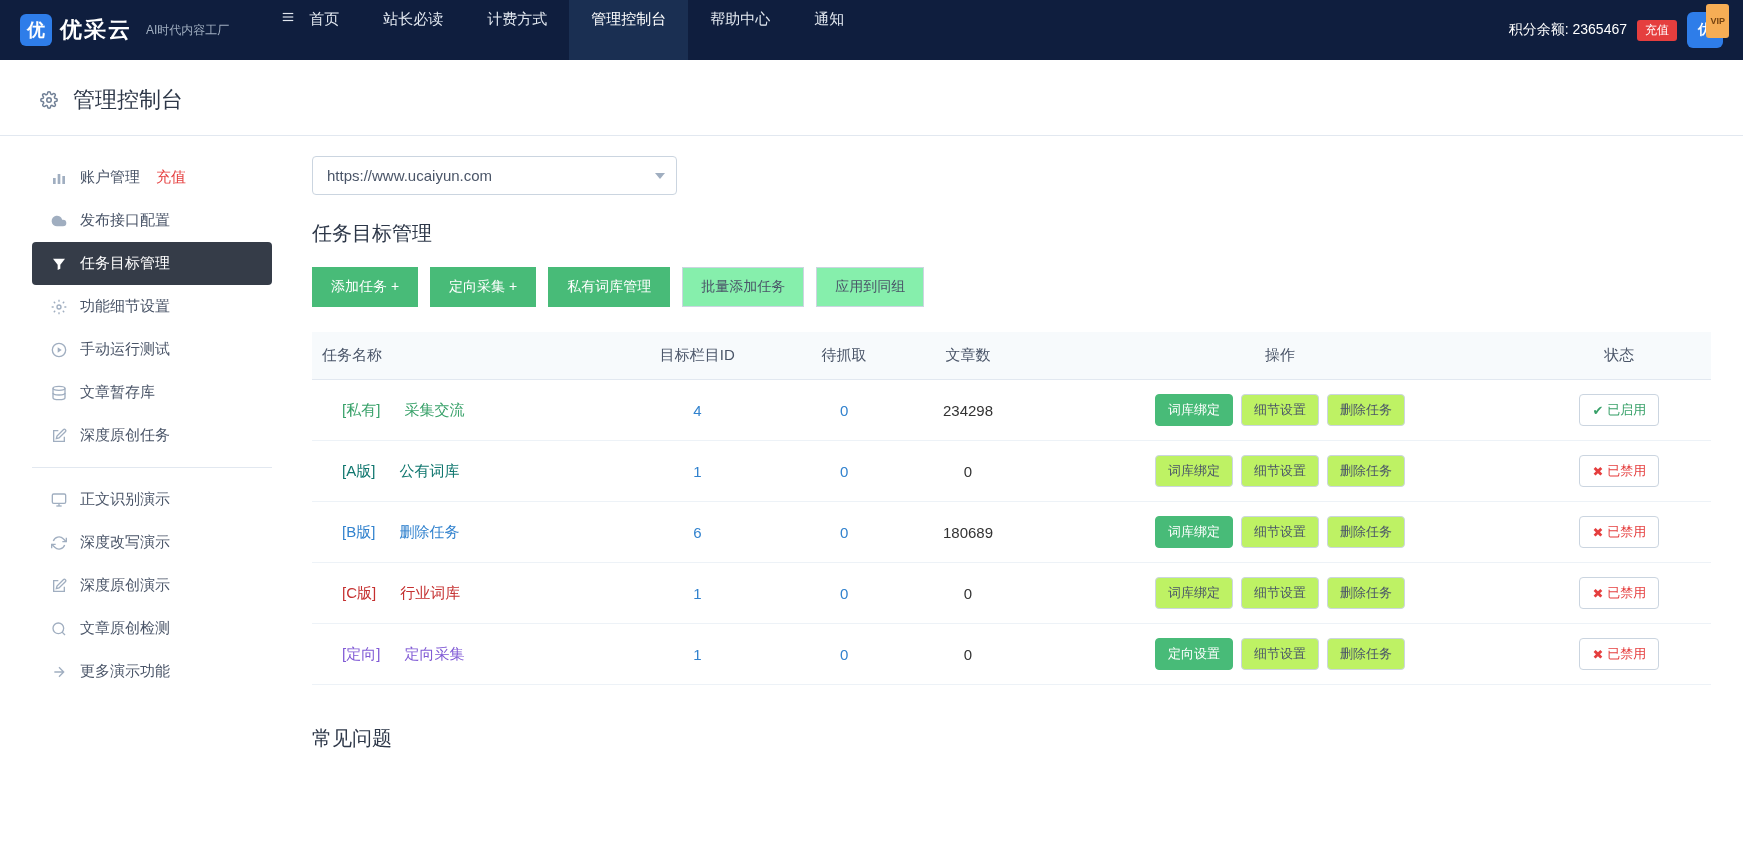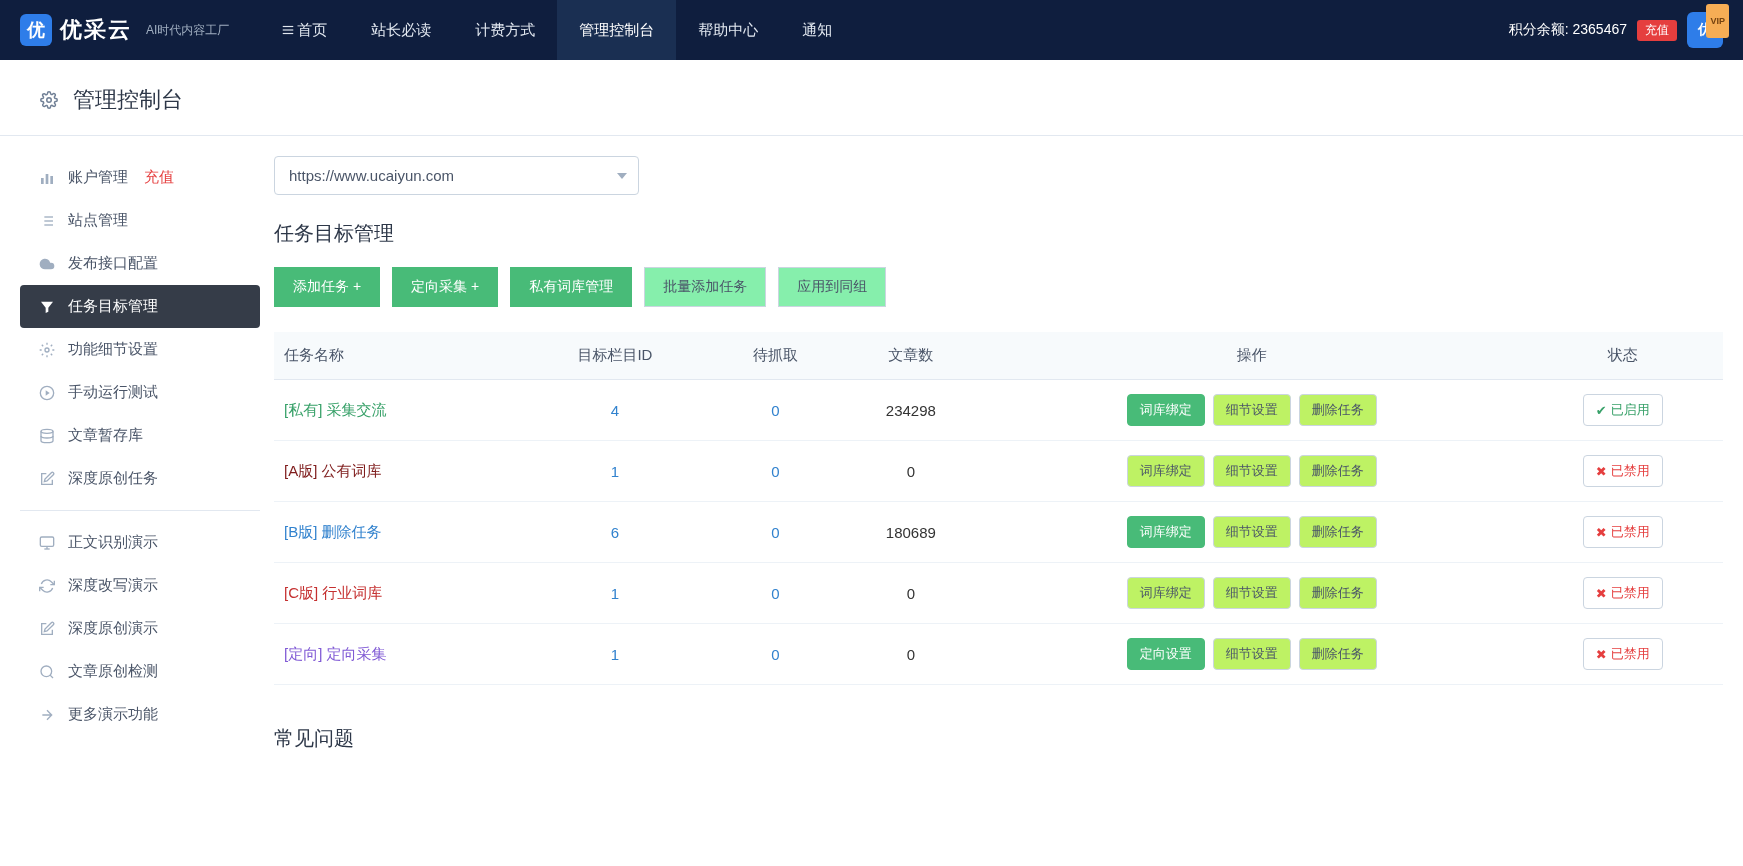--- a/index.html
+++ b/index.html
@@ -5,35 +5,35 @@
 * { box-sizing: border-box; margin: 0; padding: 0; }
 body { font-family: "Microsoft YaHei", -apple-system, sans-serif; font-size: 14px; color: #333; background: #fff; }
 
 
 .topnav { background: #0f1e3e; height: 60px; display: flex; align-items: center; color: #fff; padding: 0 20px; position: relative; }
 .logo { display: flex; align-items: center; gap: 8px; margin-right: 30px; }
 .logo-img { width: 32px; height: 32px; background: #2e7de9; border-radius: 6px; display: flex; align-items: center; justify-content: center; color: #fff; font-weight: bold; font-size: 18px; }
 .logo-text { font-size: 22px; font-weight: 600; letter-spacing: 2px; }
 .logo-sub { font-size: 12px; color: #a0aec0; margin-left: 6px; }
 .navlinks { display: flex; height: 100%; }
-.navlinks a { color: #e2e8f0; text-decoration: none; padding: 10px 22px; height: 60px; display: flex; align-items: center; gap: 2px; font-size: 15px; }
+.navlinks a { color: #e2e8f0; text-decoration: none; padding: 10px 22px; height: 60px; display: flex; gap: 14px; font-size: 15px; }
 .navlinks a.active { background: #1a2f52; color: #fff; }
 .nav-right { margin-left: auto; display: flex; align-items: center; gap: 10px; }
 .points { color: #fff; font-size: 14px; margin-left: 16px; }
 .recharge-tag { background: #e53e3e; color: #fff; padding: 2px 8px; border-radius: 3px; font-size: 12px; cursor: pointer; }
 .vip-icon { width: 36px; height: 36px; background: #2e7de9; border-radius: 6px; display: flex; align-items: center; justify-content: center; color: #fff; font-weight: bold; position: relative; }
 .vip-badge { position: absolute; top: -8px; right: -6px; background: #f6ad55; color: #744210; font-size: 9px; font-weight: bold; padding: 12px 4px; border-radius: 3px; }
 
 
 .page-title-bar { padding: 25px 40px 20px 40px; border-bottom: 1px solid #e2e8f0; display: flex; align-items: center; gap: 15px; }
 .page-title-bar h2 { font-size: 22px; font-weight: 500; color: #2d3748; }
 .gear { width: 18px; height: 18px; }
 
 
-.layout { display: flex; padding: 20px 20px; gap: 14px; }
+.layout { display: flex; padding: 20px 32px; gap: 40px; }
 .sidebar { width: 240px; flex-shrink: 0; }
 .main { flex: 1; min-width: 0; }
 
 
 .side-item { display: flex; align-items: center; gap: 12px; padding: 12px 18px; color: #4a5568; cursor: pointer; font-size: 15px; }
 .side-item.active { background: #353c48; color: #fff; border-radius: 4px; }
 .side-item .s-icon { width: 18px; height: 18px; display: inline-flex; align-items: center; justify-content: center; color: #a0aec0; }
 .side-item.active .s-icon { color: #fff; }
 .side-item .extra { color: #e53e3e; margin-left: 4px; }
 .side-sep { border: none; border-top: 1px solid #e2e8f0; margin: 10px 0; }
@@ -49,25 +49,25 @@
 .btn { padding: 10px 18px; border-radius: 0; font-size: 14px; cursor: pointer; border: 1px solid transparent; display: inline-flex; align-items: center; gap: 4px; }
 .btn-green { background: #48bb78; color: #fff; }
 .btn-white { background: #86efac; color: #4a5568; border-color: #cbd5e0; }
 
 
 .tbl { width: 100%; border-collapse: collapse; }
 .tbl th { text-align: center; padding: 14px 10px; background: #f7fafc; border-bottom: 1px solid #e2e8f0; font-weight: 500; color: #4a5568; font-size: 15px; }
 .tbl th:first-child { text-align: left; }
 .tbl td { padding: 14px 10px; border-bottom: 1px solid #edf2f7; text-align: center; font-size: 15px; }
 .tbl td:first-child { text-align: left; }
-.task-tag { color: #38a169; }
+.task-tag { color: #38a169; margin-left: 20px; }
 .task-tag.blue { color: #3182ce; }
 .task-tag.red { color: #c53030; }
 .task-tag.purple { color: #805ad5; }
-.task-tag.black { color: #7f1d1d; }
+.task-tag.black { color: #0f766e; }
 .col-id { color: #3182ce; }
 .col-pending { color: #3182ce; }
 .btn-sm { padding: 6px 12px; font-size: 13px; border-radius: 4px; cursor: pointer; border: 1px solid #cbd5e0; background: #bef264; color: #4a5568; }
 .btn-sm.green { background: #48bb78; color: #fff; border-color: #48bb78; }
 .status-btn { padding: 6px 12px; font-size: 13px; border-radius: 4px; border: 1px solid #cbd5e0; background: #fff; display: inline-flex; align-items: center; gap: 4px; cursor: pointer; }
 .status-btn.enabled { color: #38a169; }
 .status-btn.disabled { color: #e53e3e; }
 .op-cell { display: flex; gap: 8px; justify-content: center; }
 
 svg { display: block; }
@@ -139,33 +139,20 @@
             <rect x="3" y="12" width="4" height="9"></rect>
             <rect x="10" y="6" width="4" height="15"></rect>
             <rect x="17" y="9" width="4" height="12"></rect>
           </svg>
         </span>
         <span>账户管理</span>
         <span class="extra">充值</span>
       </div>
       <div class="side-item">
         <span class="s-icon">
-          <svg width="16" height="16" viewBox="0 0 24 24" fill="none" stroke="currentColor" stroke-width="2">
-            <line x1="8" y1="6" x2="21" y2="6"></line>
-            <line x1="8" y1="12" x2="21" y2="12"></line>
-            <line x1="8" y1="18" x2="21" y2="18"></line>
-            <line x1="3" y1="6" x2="3" y2="6"></line>
-            <line x1="3" y1="12" x2="3" y2="12"></line>
-            <line x1="3" y1="18" x2="3" y2="18"></line>
-          </svg>
-        </span>
-        <span>站点管理</span>
-      </div>
-      <div class="side-item">
-        <span class="s-icon">
           <svg width="16" height="16" viewBox="0 0 24 24" fill="currentColor">
             <path d="M18 10h-1.3A8 8 0 1 0 9 20h9a5 5 0 0 0 0-10z"></path>
           </svg>
         </span>
         <span>发布接口配置</span>
       </div>
       <div class="side-item active">
         <span class="s-icon">
           <svg width="16" height="16" viewBox="0 0 24 24" fill="currentColor">
             <path d="M3 4h18l-7 9v6l-4 2v-8z"></path>

